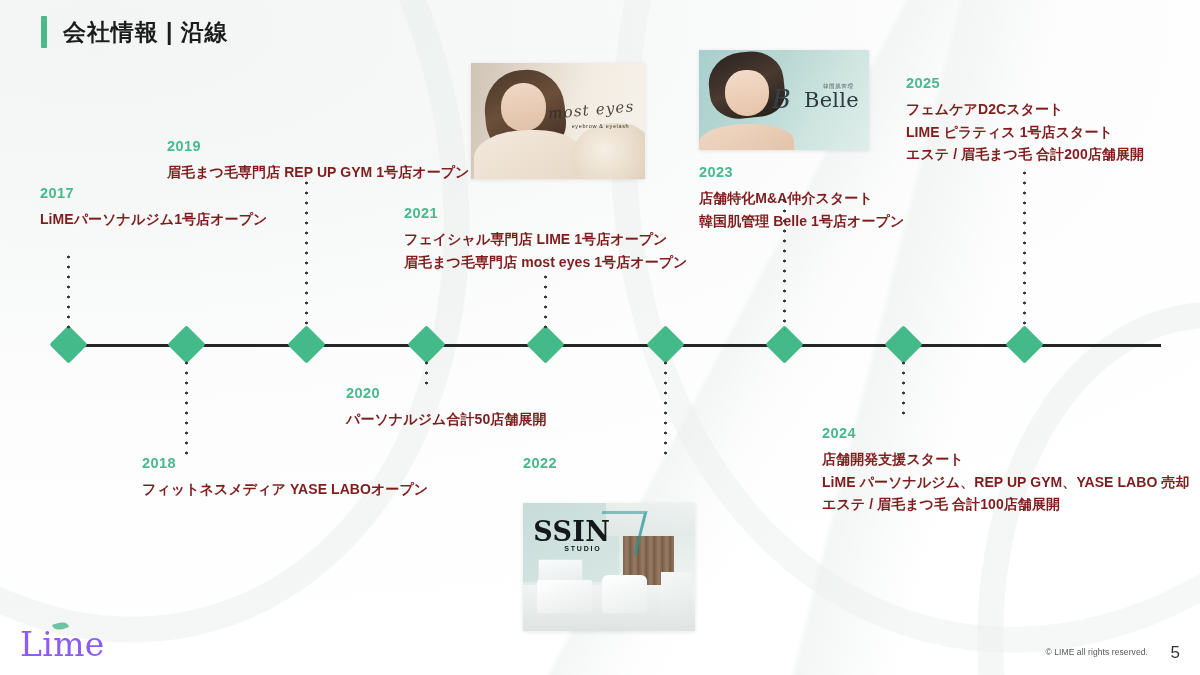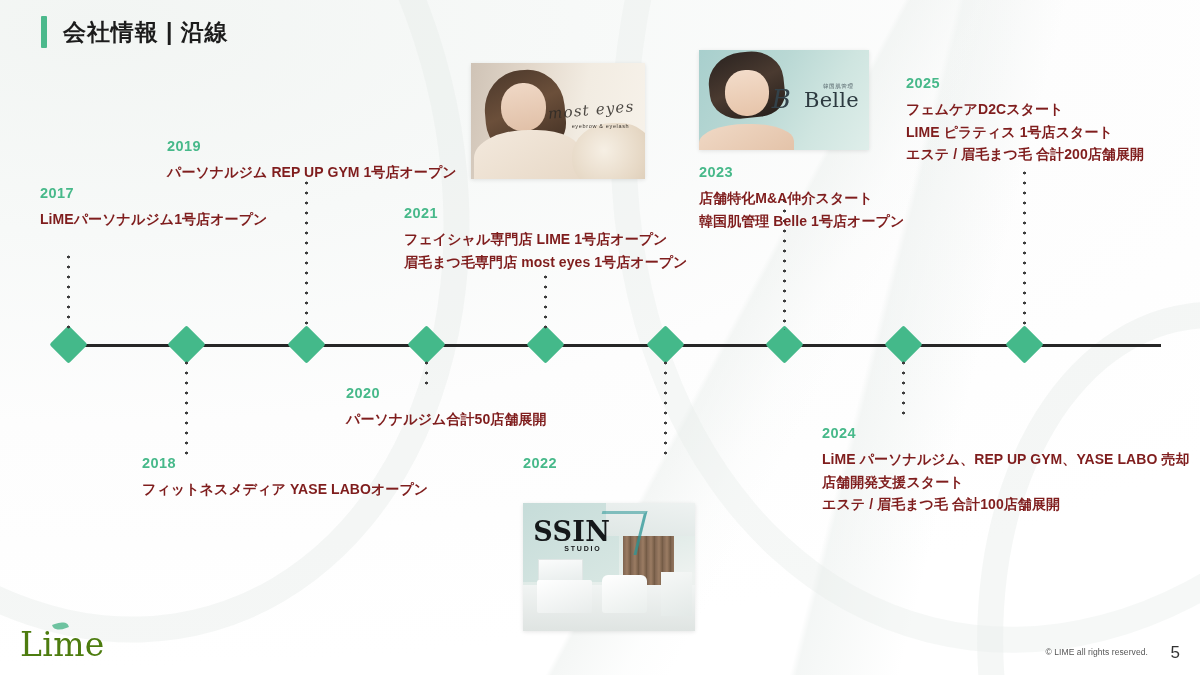--- a/index.html
+++ b/index.html
@@ -118,21 +118,21 @@
     background: linear-gradient(160deg, #f6f8f7 0%, #e3e9e7 100%); }
   .ssin-logo { position: absolute; left: 6%; top: 12%; font-family: "DejaVu Serif", serif;
     font-size: 27px; font-weight: 700; color: #15181a; letter-spacing: .01em; line-height: 1; }
   .ssin-sub { position: absolute; left: 24%; top: 33%; font-size: 7px; font-weight: 700; color: #15181a; letter-spacing: .26em; }
   .ssin-swoosh { position: absolute; left: 43%; top: 6%; width: 26%; height: 34%;
     border-right: 3px solid rgba(42,150,150,.75); border-top: 3px solid rgba(42,150,150,.55);
     transform: skewX(-14deg); }
 
   
   .logo { position: absolute; left: 20px; bottom: 14px; display: flex; align-items: flex-end; }
-  .logo-text { font-family: "DejaVu Serif", serif; font-size: 33px; color: #4d7c0f; letter-spacing: .01em; line-height: 1; }
+  .logo-text { font-family: "DejaVu Serif", serif; font-size: 33px; color: #8b5cf6; letter-spacing: .01em; line-height: 1; }
   .logo-leaf { position: absolute; left: 33px; top: -6px; width: 15px; height: 8px;
     background: #6ec3a0; border-radius: 0 80% 0 80%; transform: rotate(-22deg); }
   .copyright { position: absolute; right: 52px; bottom: 18px; font-size: 8.5px; color: #555; letter-spacing: .01em; }
   .page-num { position: absolute; right: 20px; bottom: 12px; font-size: 17px; color: #333; }
 </style>
 </head>
 <body>
 
 <div class="slide">
   <div class="bg-swoosh s1"></div>
@@ -188,21 +188,21 @@
 <div class="entry" style="left:40px; top:185px;">
   <div class="entry-year">2017</div>
   <div class="entry-lines">
     <div>LiMEパーソナルジム1号店オープン</div>
   </div>
 </div>
 
 <div class="entry" style="left:167px; top:138px;">
   <div class="entry-year">2019</div>
   <div class="entry-lines">
-    <div>パーソナルジム REP UP GYM 1号店オープン</div>
+    <div>眉毛まつ毛専門店 REP UP GYM 1号店オープン</div>
   </div>
 </div>
 
 <div class="entry" style="left:404px; top:205px;">
   <div class="entry-year">2021</div>
   <div class="entry-lines">
     <div>フェイシャル専門店 LIME 1号店オープン</div>
     <div>眉毛まつ毛専門店 most eyes 1号店オープン</div>
   </div>
 </div>
@@ -238,22 +238,22 @@
   </div>
 </div>
 
 <div class="entry" style="left:523px; top:455px;">
   <div class="entry-year">2022</div>
 </div>
 
 <div class="entry" style="left:822px; top:425px;">
   <div class="entry-year">2024</div>
   <div class="entry-lines">
+    <div>店舗開発支援スタート</div>
     <div>LiME パーソナルジム、REP UP GYM、YASE LABO 売却</div>
-    <div>店舗開発支援スタート</div>
     <div>エステ / 眉毛まつ毛 合計100店舗展開</div>
   </div>
 </div>
 
 <div class="photo photo-most" style="left:471px; top:63px; width:174px; height:116px;">
   <div class="most-hair"></div>
   <div class="most-face"></div>
   <div class="most-body"></div>
   <div class="most-fur"></div>
   <div class="most-logo">most eyes</div>

